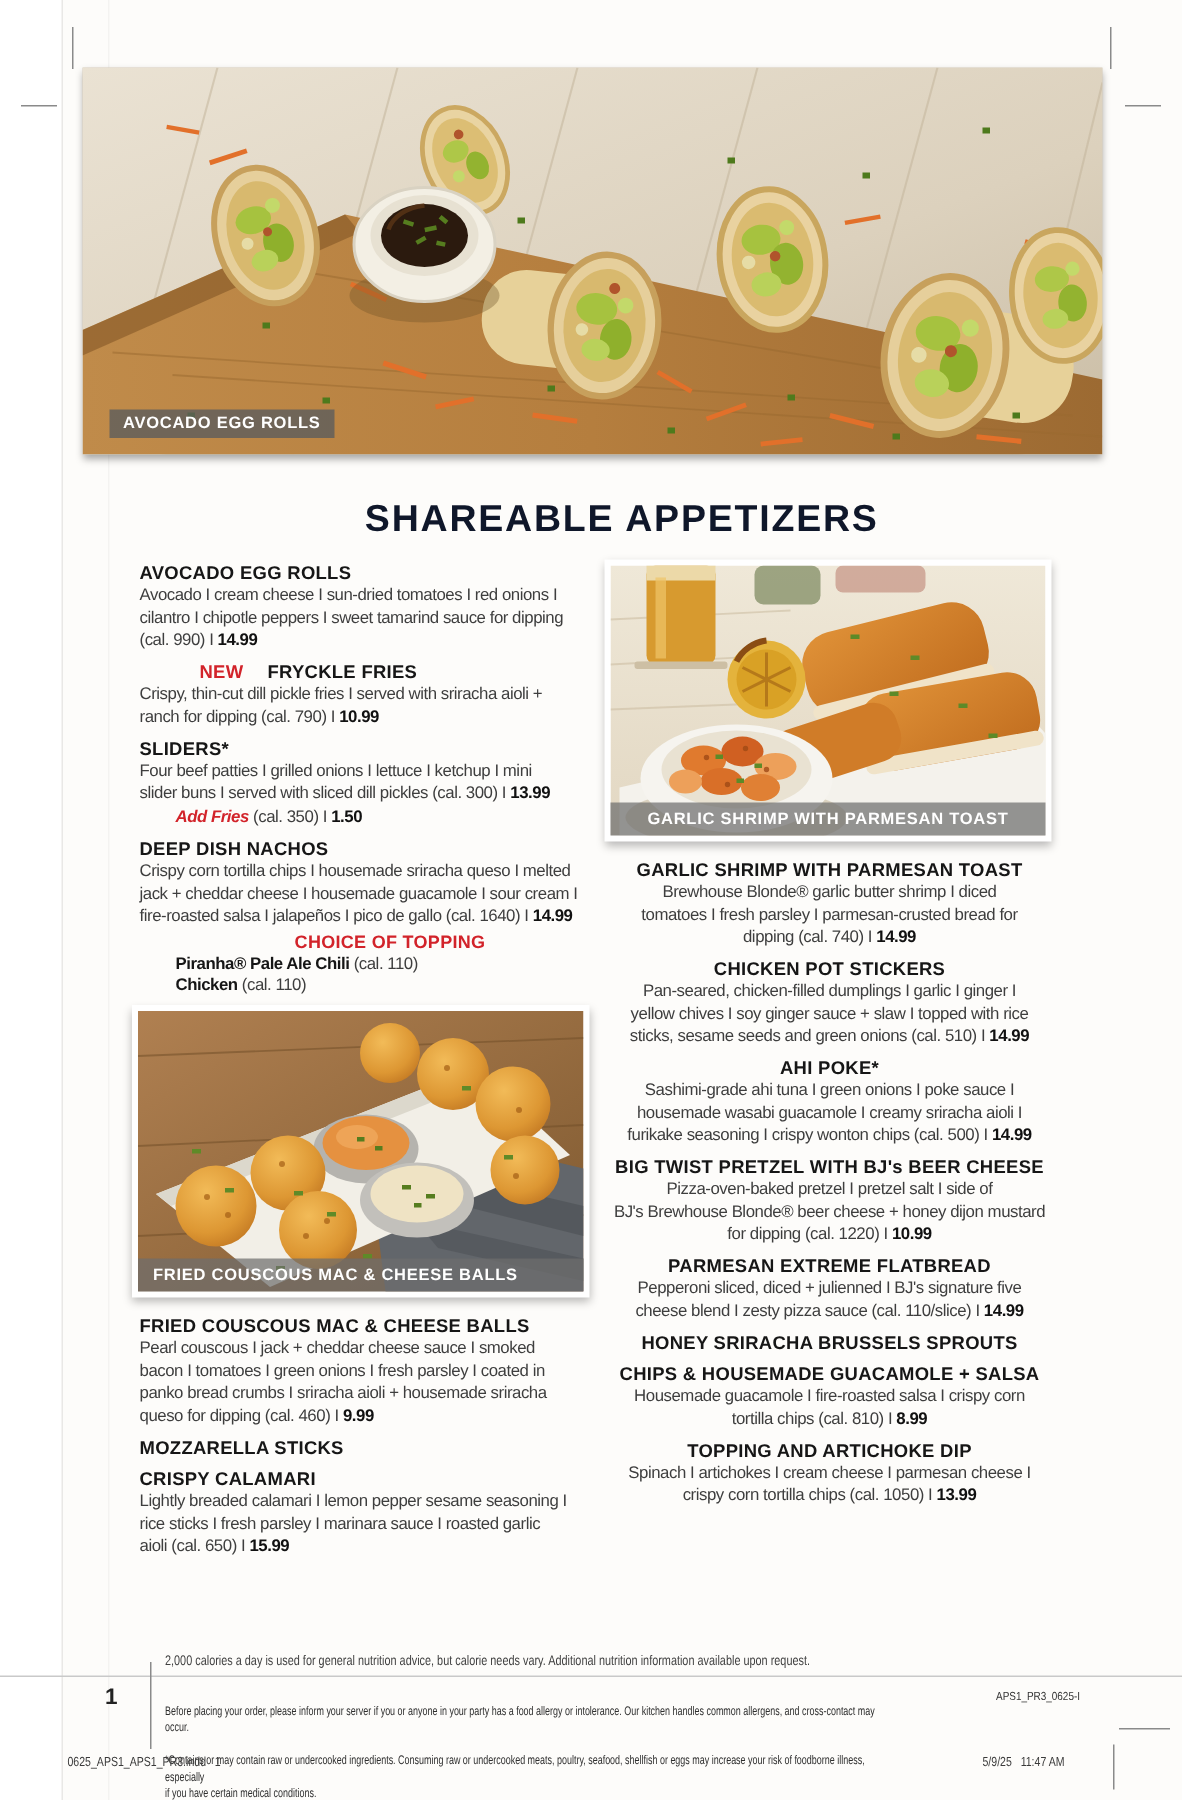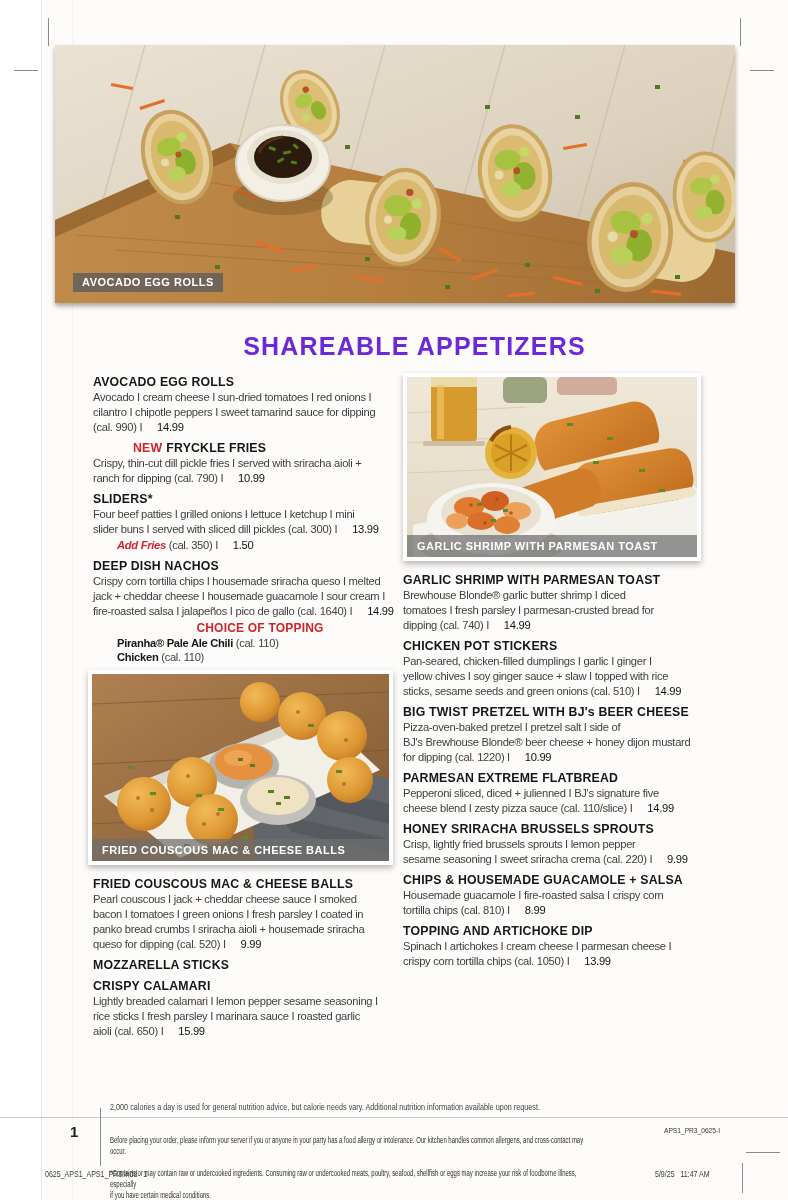--- a/index.html
+++ b/index.html
@@ -24,39 +24,39 @@
     position:absolute;left:18px;bottom:11px;
     background:rgba(92,92,92,.8);color:#ffffff;
     font-size:11px;font-weight:bold;letter-spacing:.5px;
     padding:3px 9px 4px 9px;white-space:nowrap;
   }
   .photo-label.wide{left:4px;right:4px;bottom:4px;padding:5px 10px;background:rgba(110,110,110,.72);}
 
   
   .section-title{
     position:absolute;left:41px;right:0;top:332px;text-align:center;
-    font-size:25px;font-weight:bold;letter-spacing:1.2px;color:#6d28d9;
+    font-size:25px;font-weight:bold;letter-spacing:1.2px;color:#0f172a;
   }
 
   
   .col{position:absolute;}
   #col-left{left:93px;top:375px;width:310px;}
-  #col-right{left:403px;top:373px;width:300px;}
+  #col-right{left:403px;top:373px;width:300px;text-align:center;}
 
   .item{margin-bottom:6px;}
   .item-name{
     font-size:12.3px;font-weight:bold;color:#161616;
     letter-spacing:.2px;line-height:15px;white-space:pre;
   }
-  .new-badge{margin-right:4px;padding-left:40px;}
+  .new-badge{margin-right:16px;padding-left:40px;}
   .item-desc{
     font-size:11.2px;color:#3e3e3e;line-height:15px;
     letter-spacing:-.3px;white-space:pre;
   }
-  .price{font-weight:normal;color:#111111;margin-left:12px;}
+  .price{font-weight:bold;color:#111111;}
   .red{color:#d2232a;}
   .b{font-weight:bold;color:#161616;text-align:right;}
   .addon{font-size:11.2px;line-height:15px;letter-spacing:-.3px;margin:1px 0 0 24px;white-space:pre;color:#3e3e3e;}
   .addon .red{font-weight:bold;font-style:italic;}
   .choice{margin:2px 0 0 24px;}
   .choice-title{font-size:12px;font-weight:bold;color:#d2232a;line-height:15px;letter-spacing:.2px;text-align:center;}
   .choice-opt{font-size:11.2px;line-height:14px;letter-spacing:-.3px;color:#3e3e3e;white-space:pre;}
 
   
   .photo-card{background:#ffffff;padding:4px;box-shadow:0 3px 6px rgba(0,0,0,.28);position:relative;}
@@ -346,21 +346,21 @@
     </svg>
     <div class="photo-label wide">FRIED COUSCOUS MAC &amp; CHEESE BALLS</div>
   </div>
 
   <div id="left-bottom">
       <div class="item">
         <div class="item-name"><span>FRIED COUSCOUS MAC &amp; CHEESE BALLS</span></div>
         <div class="item-desc"><span>Pearl couscous I jack + cheddar cheese sauce I smoked
 bacon I tomatoes I green onions I fresh parsley I coated in
 panko bread crumbs I sriracha aioli + housemade sriracha
-queso for dipping (cal. 520) I </span><span class="price">9.99</span></div>
+queso for dipping (cal. 460) I </span><span class="price">9.99</span></div>
       </div>
       <div class="item">
         <div class="item-name"><span>MOZZARELLA STICKS</span></div>
       </div>
       <div class="item">
         <div class="item-name"><span>CRISPY CALAMARI</span></div>
         <div class="item-desc"><span>Lightly breaded calamari I lemon pepper sesame seasoning I
 rice sticks I fresh parsley I marinara sauce I roasted garlic
 aioli (cal. 650) I </span><span class="price">15.99</span></div>
       </div>
@@ -458,34 +458,38 @@
 tomatoes I fresh parsley I parmesan-crusted bread for
 dipping (cal. 740) I </span><span class="price">14.99</span></div>
       </div>
       <div class="item">
         <div class="item-name"><span>CHICKEN POT STICKERS</span></div>
         <div class="item-desc"><span>Pan-seared, chicken-filled dumplings I garlic I ginger I
 yellow chives I soy ginger sauce + slaw I topped with rice
 sticks, sesame seeds and green onions (cal. 510) I </span><span class="price">14.99</span></div>
       </div>
       <div class="item">
+        <div class="item-name"><span>AHI POKE*</span></div>
+        <div class="item-desc"><span>Sashimi-grade ahi tuna I green onions I poke sauce I
+housemade wasabi guacamole I creamy sriracha aioli I
+furikake seasoning I crispy wonton chips (cal. 500) I </span><span class="price">14.99</span></div>
+      </div>
+      <div class="item">
         <div class="item-name"><span>BIG TWIST PRETZEL WITH BJ's BEER CHEESE</span></div>
         <div class="item-desc"><span>Pizza-oven-baked pretzel I pretzel salt I side of
 BJ's Brewhouse Blonde® beer cheese + honey dijon mustard
 for dipping (cal. 1220) I </span><span class="price">10.99</span></div>
       </div>
       <div class="item">
         <div class="item-name"><span>PARMESAN EXTREME FLATBREAD</span></div>
         <div class="item-desc"><span>Pepperoni sliced, diced + julienned I BJ's signature five
 cheese blend I zesty pizza sauce (cal. 110/slice) I </span><span class="price">14.99</span></div>
       </div>
       <div class="item">
         <div class="item-name"><span>HONEY SRIRACHA BRUSSELS SPROUTS</span></div>
-        <div class="item-desc"><span>Crisp, lightly fried brussels sprouts I lemon pepper
-sesame seasoning I sweet sriracha crema (cal. 220) I </span><span class="price">9.99</span></div>
       </div>
       <div class="item">
         <div class="item-name"><span>CHIPS &amp; HOUSEMADE GUACAMOLE + SALSA</span></div>
         <div class="item-desc"><span>Housemade guacamole I fire-roasted salsa I crispy corn
 tortilla chips (cal. 810) I </span><span class="price">8.99</span></div>
       </div>
       <div class="item">
         <div class="item-name"><span>TOPPING AND ARTICHOKE DIP</span></div>
         <div class="item-desc"><span>Spinach I artichokes I cream cheese I parmesan cheese I
 crispy corn tortilla chips (cal. 1050) I </span><span class="price">13.99</span></div>

